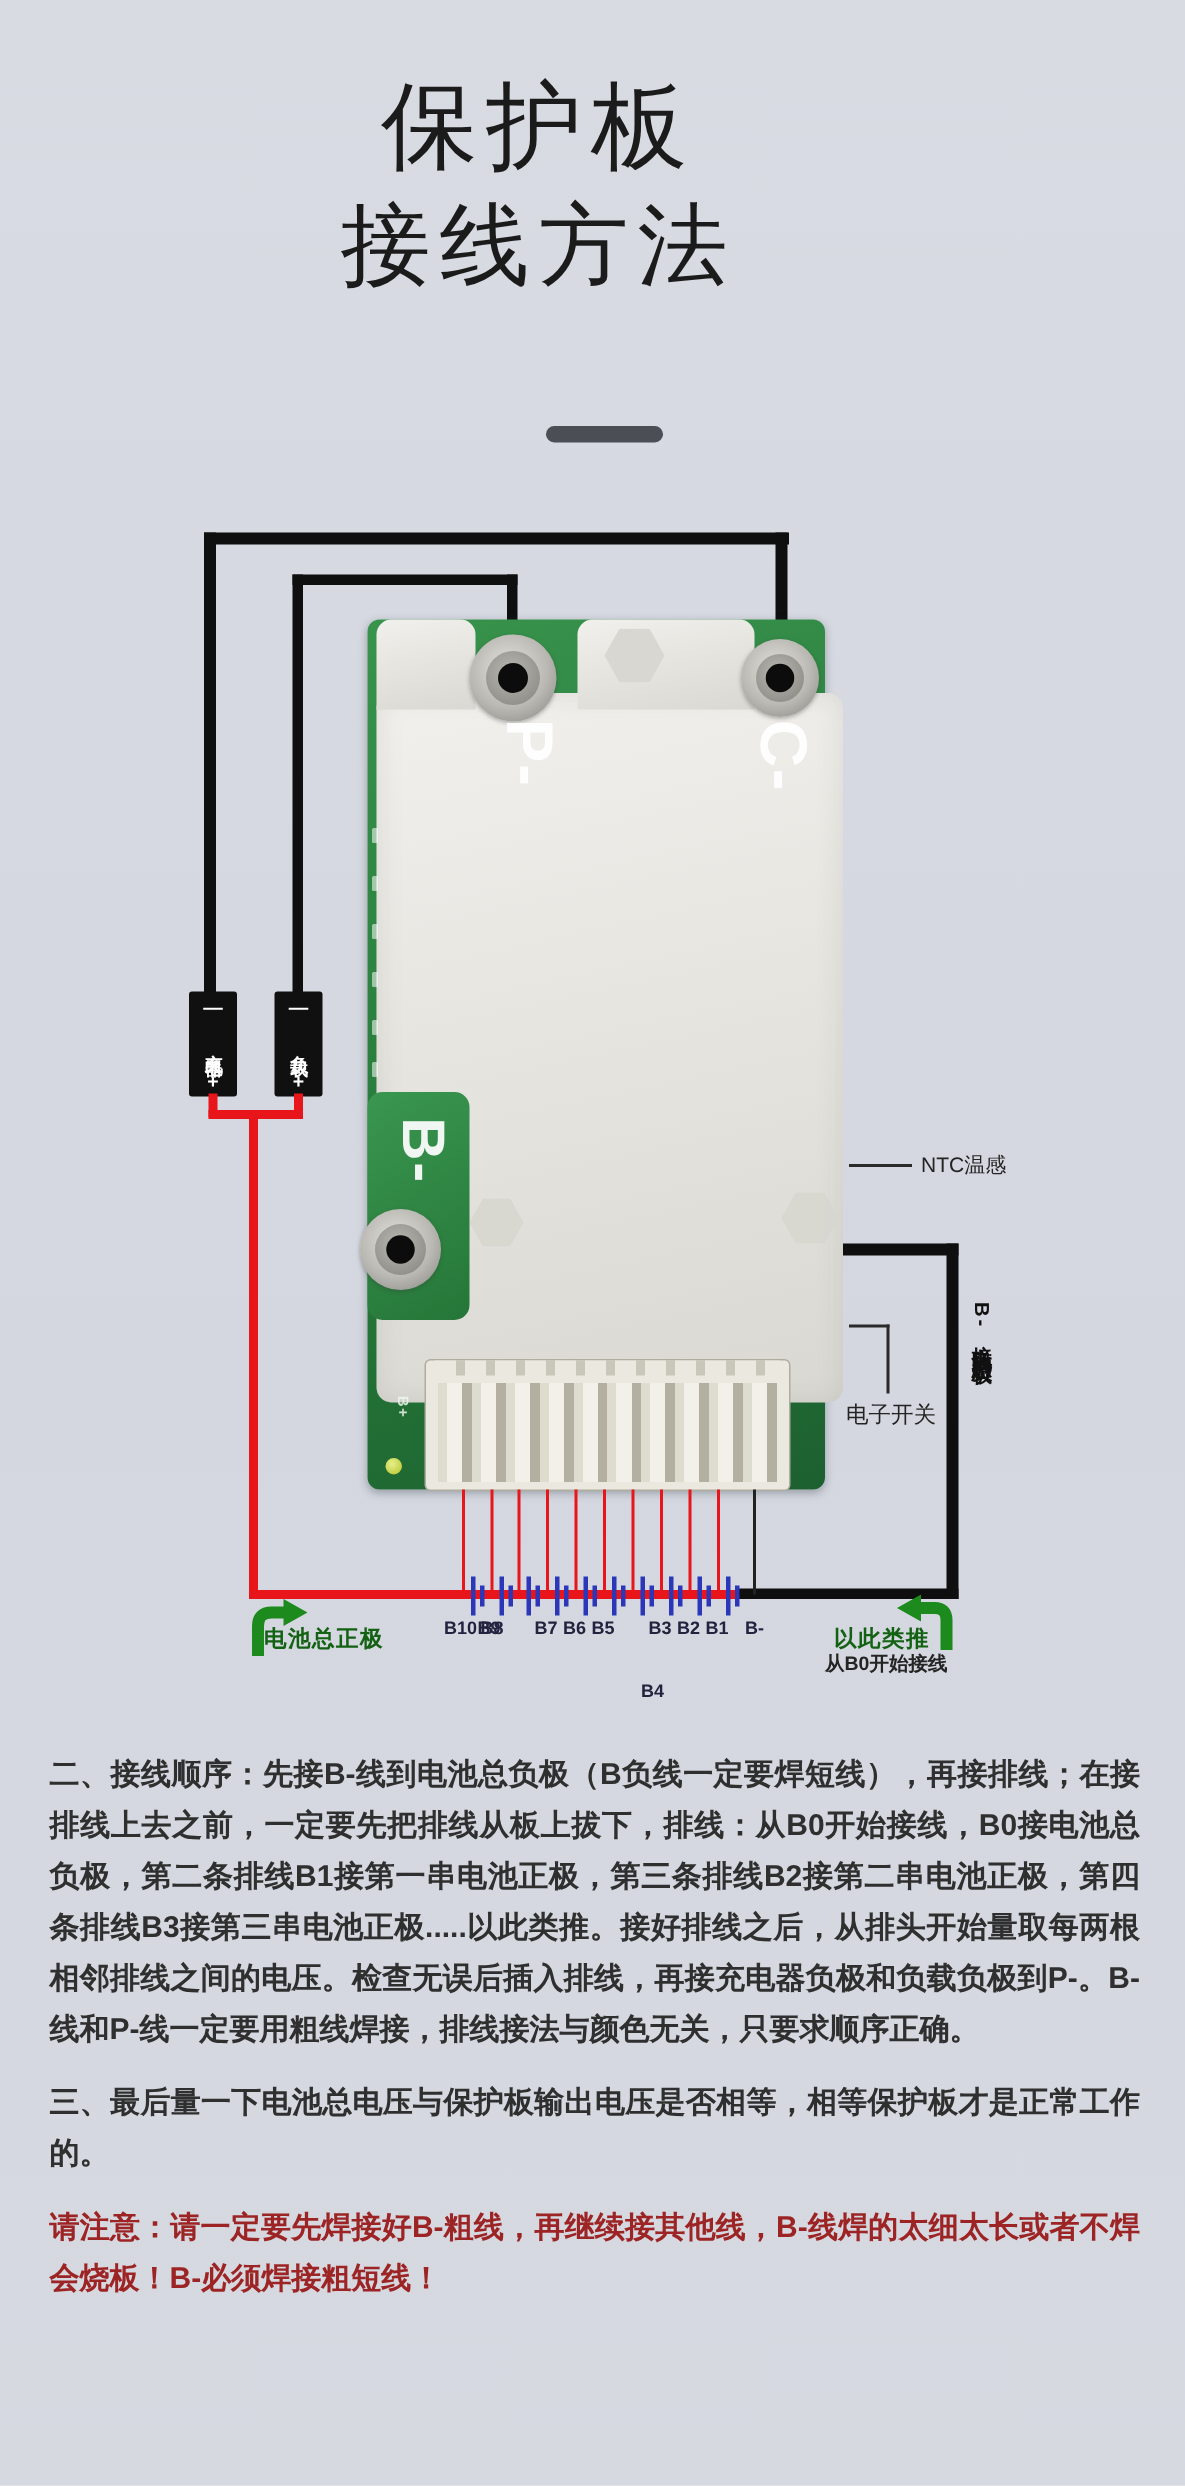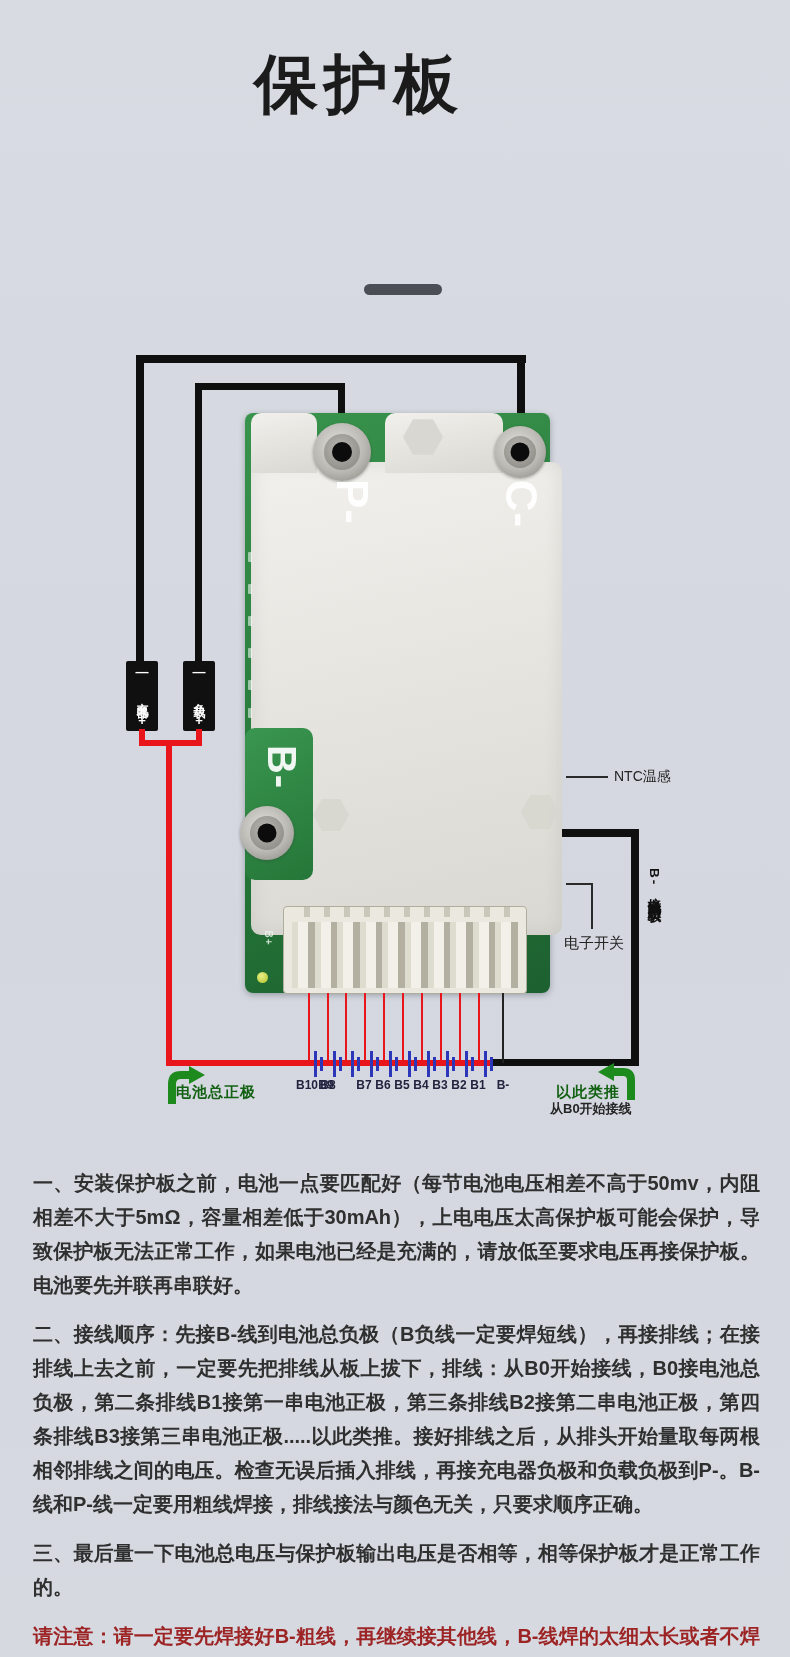--- a/index.html
+++ b/index.html
@@ -2,21 +2,21 @@
 <html><head>
 <meta charset="utf-8">
 <style>
   html,body{margin:0;padding:0;}
   body{font-family:"Liberation Sans","DejaVu Sans",sans-serif;}
   .page{position:relative;width:790px;height:1657px;background:#d6d9e0;overflow:hidden;
         background-image:linear-gradient(180deg,#d8dbe2 0%,#d4d7df 55%,#d6d9e0 100%);}
   .abs{position:absolute;}
   
   .title{position:absolute;left:0;width:718px;text-align:center;color:#1b1b1b;
-         font-weight:bold;letter-spacing:6px;line-height:1;}
+         font-weight:normal;letter-spacing:6px;line-height:1;}
   .t1{top:52px;font-size:64px;}
   .t2{top:134px;font-size:60px;}
   .sub{position:absolute;left:0;width:790px;text-align:center;font-weight:bold;font-size:26px;line-height:30px;}
   .s1{top:206px;}
   .s2{top:236px;}
   .divider-bar{position:absolute;left:364px;top:284px;width:78px;height:11px;border-radius:6px;background:#4b4e54;}
   
   .wire{position:absolute;background:#0f0f0f;}
   .redwire{position:absolute;background:#e8151b;}
   
@@ -64,20 +64,21 @@
                 color:#2f2f2f;font-weight:600;text-align:justify;}
   .instructions p{margin:0 0 15px 0;}
   .instructions .note{color:#9d2424;}
 </style>
 </head>
 <body>
 
 <div class="page">
 
   <div class="title t1">保护板</div>
+  <div class="title t2">接线方法</div>
   <div class="divider-bar"></div>
 
   <div class="wire" style="left:136px;top:355px;width:390px;height:8px;"></div>
   <div class="wire" style="left:517px;top:355px;width:8px;height:99px;"></div>
   <div class="wire" style="left:136px;top:355px;width:8px;height:310px;"></div>
   <div class="wire" style="left:195px;top:383px;width:150px;height:7px;"></div>
   <div class="wire" style="left:338px;top:383px;width:7px;height:71px;"></div>
   <div class="wire" style="left:195px;top:383px;width:7px;height:282px;"></div>
 
   <div class="tbox" style="left:126px;top:661px;">
@@ -188,33 +189,32 @@
       <div class="pinwire" style="left: 478px; background: rgb(232, 21, 27);"></div>
       <div class="cell-long" style="left: 484px;"></div>
       <div class="cell-short" style="left: 490px;"></div>
       <div class="pinwire" style="left: 502px; background: rgb(34, 34, 34);"></div>
       <span class="pinlabel" style="left: 307px;">B10</span>
       <span class="pinlabel" style="left: 326px;">B9</span>
       <span class="pinlabel" style="left: 328px;">B8</span>
       <span class="pinlabel" style="left: 364px;">B7</span>
       <span class="pinlabel" style="left: 383px;">B6</span>
       <span class="pinlabel" style="left: 402px;">B5</span>
-      <span class="pinlabel" style="left: 421px;">B4</span>
+      <span class="pinlabel" style="left: 435px; margin-top: 42px;">B4</span>
       <span class="pinlabel" style="left: 440px;">B3</span>
       <span class="pinlabel" style="left: 459px;">B2</span>
       <span class="pinlabel" style="left: 478px;">B1</span>
       <span class="pinlabel" style="left: 503px;">B-</span>
       <div class="silk" style="left: 248px; top: 552px;"></div>
       <div class="silk" style="left: 248px; top: 584px;"></div>
       <div class="silk" style="left: 248px; top: 616px;"></div>
       <div class="silk" style="left: 248px; top: 648px;"></div>
       <div class="silk" style="left: 248px; top: 680px;"></div>
       <div class="silk" style="left: 248px; top: 708px;"></div>
     </div>
 
   <section class="instructions">
-    <p>一、安装保护板之前，电池一点要匹配好（每节电池电压相差不高于50mv，内阻相差不大于5mΩ，容量相差低于30mAh），上电电压太高保护板可能会保护，导致保护板无法正常工作，如果电池已经是充满的，请放低至要求电压再接保护板。电池要先并联再串联好。</p>
     <p>二、接线顺序：先接B-线到电池总负极（B负线一定要焊短线），再接排线；在接排线上去之前，一定要先把排线从板上拔下，排线：从B0开始接线，B0接电池总负极，第二条排线B1接第一串电池正极，第三条排线B2接第二串电池正极，第四条排线B3接第三串电池正极.....以此类推。接好排线之后，从排头开始量取每两根相邻排线之间的电压。检查无误后插入排线，再接充电器负极和负载负极到P-。B-线和P-线一定要用粗线焊接，排线接法与颜色无关，只要求顺序正确。</p>
     <p>三、最后量一下电池总电压与保护板输出电压是否相等，相等保护板才是正常工作的。</p>
     <p class="note">请注意：请一定要先焊接好B-粗线，再继续接其他线，B-线焊的太细太长或者不焊会烧板！B-必须焊接粗短线！</p>
   </section>
 
 </div>
 
 </body></html>

